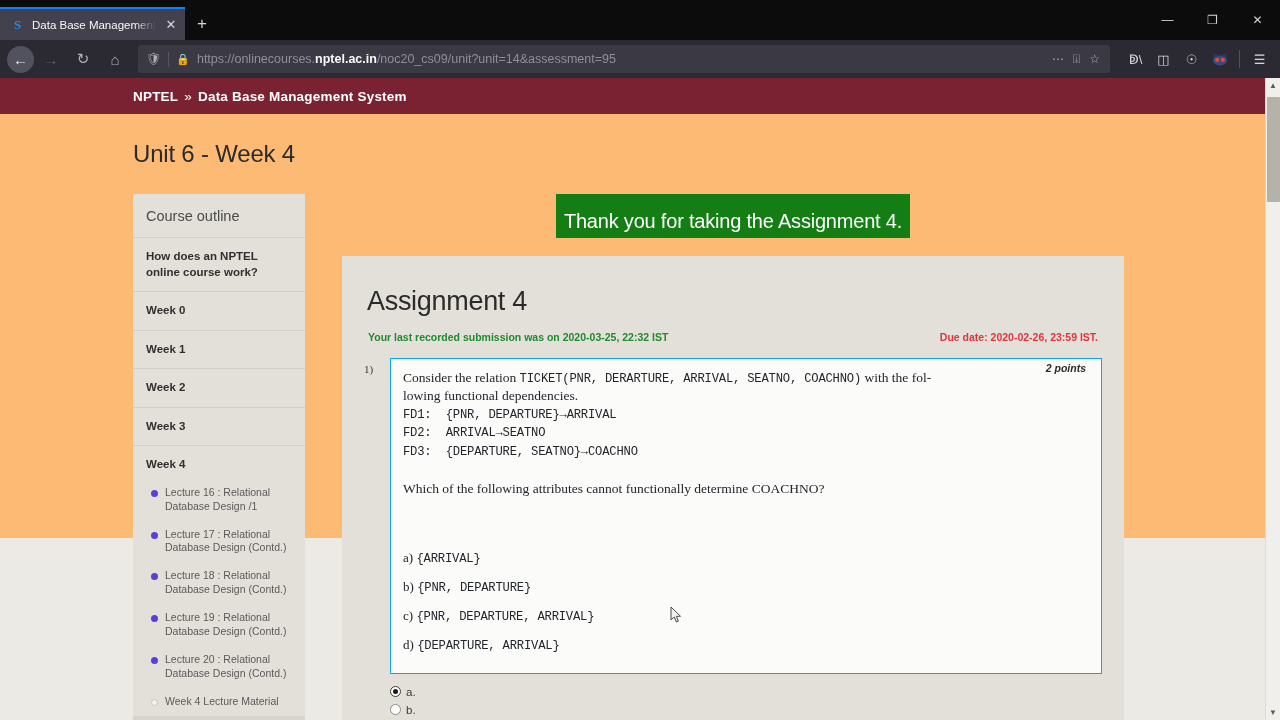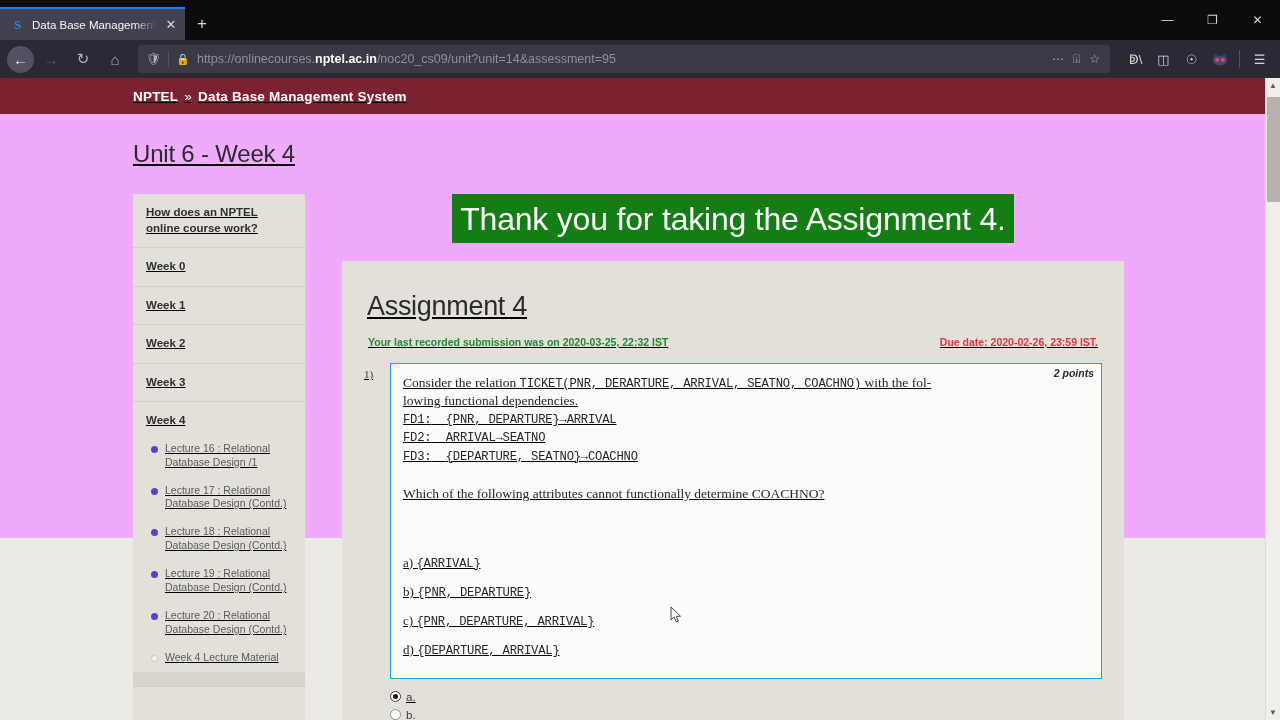--- a/index.html
+++ b/index.html
@@ -84,21 +84,21 @@
     justify-content: center; color: #d6d6d8; font-size: 13px; cursor: pointer;
   }
   .tb-divider { width: 1px; height: 18px; background: #52525e; margin: 0 5px; }
 
   
   #viewport {
     position: absolute; top: 78px; left: 0;
     width: 1280px; height: 642px;
     background: #eceae5; overflow: hidden;
   }
-  .page { width: 1265px; height: 460px; position: relative; background: #f0abfc; text-decoration: underline; }
+  .page { width: 1265px; height: 460px; position: relative; background: #fdba74; }
 
   
   .nptel-bar {
     height: 36px; background: #7b2232;
     display: flex; align-items: center;
     padding: 0 0 0 133px;
   }
   .brand { color: #ffffff; font-size: 13.5px; font-weight: bold; letter-spacing: .2px; }
   .brand .sep { font-weight: normal; margin: 0 6px; }
   .nptel-nav { margin-left: auto; display: flex; align-items: center; gap: 26px; padding-right: 155px; }
@@ -139,21 +139,21 @@
     width: 7px; height: 7px; border-radius: 50%; flex: 0 0 7px;
     margin-top: 4px; background: #5a3fd6;
   }
   .dot.hollow { background: #f3f2ee; border: 1px solid #c9c5be; }
 
   
   .main { flex: 1; max-width: 782px; position: relative; }
   .banner-wrap { text-align: center; margin-bottom: 18px; }
   .banner {
     display: inline-block; background: #147d14; color: #ffffff;
-    font-size: 32px; padding: 7px 8px 5px 8px; letter-spacing: -.2px;
+    font-size: 20px; padding: 16px 8px 5px 8px; letter-spacing: -.2px;
   }
   .panel { background: #e3e0da; padding: 22px 22px 0 22px; min-height: 420px; }
   .assign-title {
     font-size: 27px; color: #2b2b2b; font-weight: normal;
     padding: 8px 0 14px 3px; letter-spacing: -.3px;
   }
   .dates { display: flex; justify-content: space-between; align-items: baseline; padding: 0 4px 15px 4px; }
   .submission { color: #1f8a2e; font-size: 10.5px; font-weight: bold; }
   .duedate { color: #e0353a; font-size: 10.5px; font-weight: bold; }
 
@@ -168,21 +168,21 @@
     padding: 10px 12px 12px 12px;
     font-family: "Liberation Serif", serif;
     font-size: 13.5px; color: #22252b; line-height: 1.33;
   }
   .mono { font-family: "Liberation Mono", monospace; font-size: 12.2px; letter-spacing: -.2px; }
   .fdline { margin-top: 2px; }
   .qgap { height: 40px; }
   .opt { margin-top: 11px; }
   .opt .oid { font-family: "Liberation Serif", serif; font-size: 13px; }
   .points {
-    position: absolute; right: 8px; top: 4px;
+    position: absolute; right: 16px; top: 4px;
     font-size: 10.5px; font-style: italic; font-weight: bold; color: #2b2b2b;
   }
 
   .answers { padding: 9px 0 0 26px; }
   .ansrow { display: flex; align-items: center; gap: 5px; height: 18px; }
   .radio {
     width: 11px; height: 11px; border-radius: 50%;
     border: 1px solid #8a8a8a; background: #ffffff;
     display: inline-block; position: relative; flex: 0 0 11px; cursor: pointer;
   }
@@ -272,20 +272,21 @@
           <span>NPTEL</span><span class="sep">»</span><span>Data Base Management System</span>
         </div>
       </div>
 
       <div class="unit-title">Unit 6 - Week 4</div>
       <div class="title-rule"></div>
 
       <div class="content">
 
         <div class="sidebar">
+          <div class="sb-head">Course outline</div>
           <div class="sb-row">How does an NPTEL online course work?</div>
           <div class="sb-row">Week 0</div>
           <div class="sb-row">Week 1</div>
           <div class="sb-row">Week 2</div>
           <div class="sb-row">Week 3</div>
           <div class="sb-row" style="border-bottom:none;padding-bottom:6px;">Week 4</div>
 
           <div class="lec-list">
             <div class="lec">
               <span class="dot"></span>

